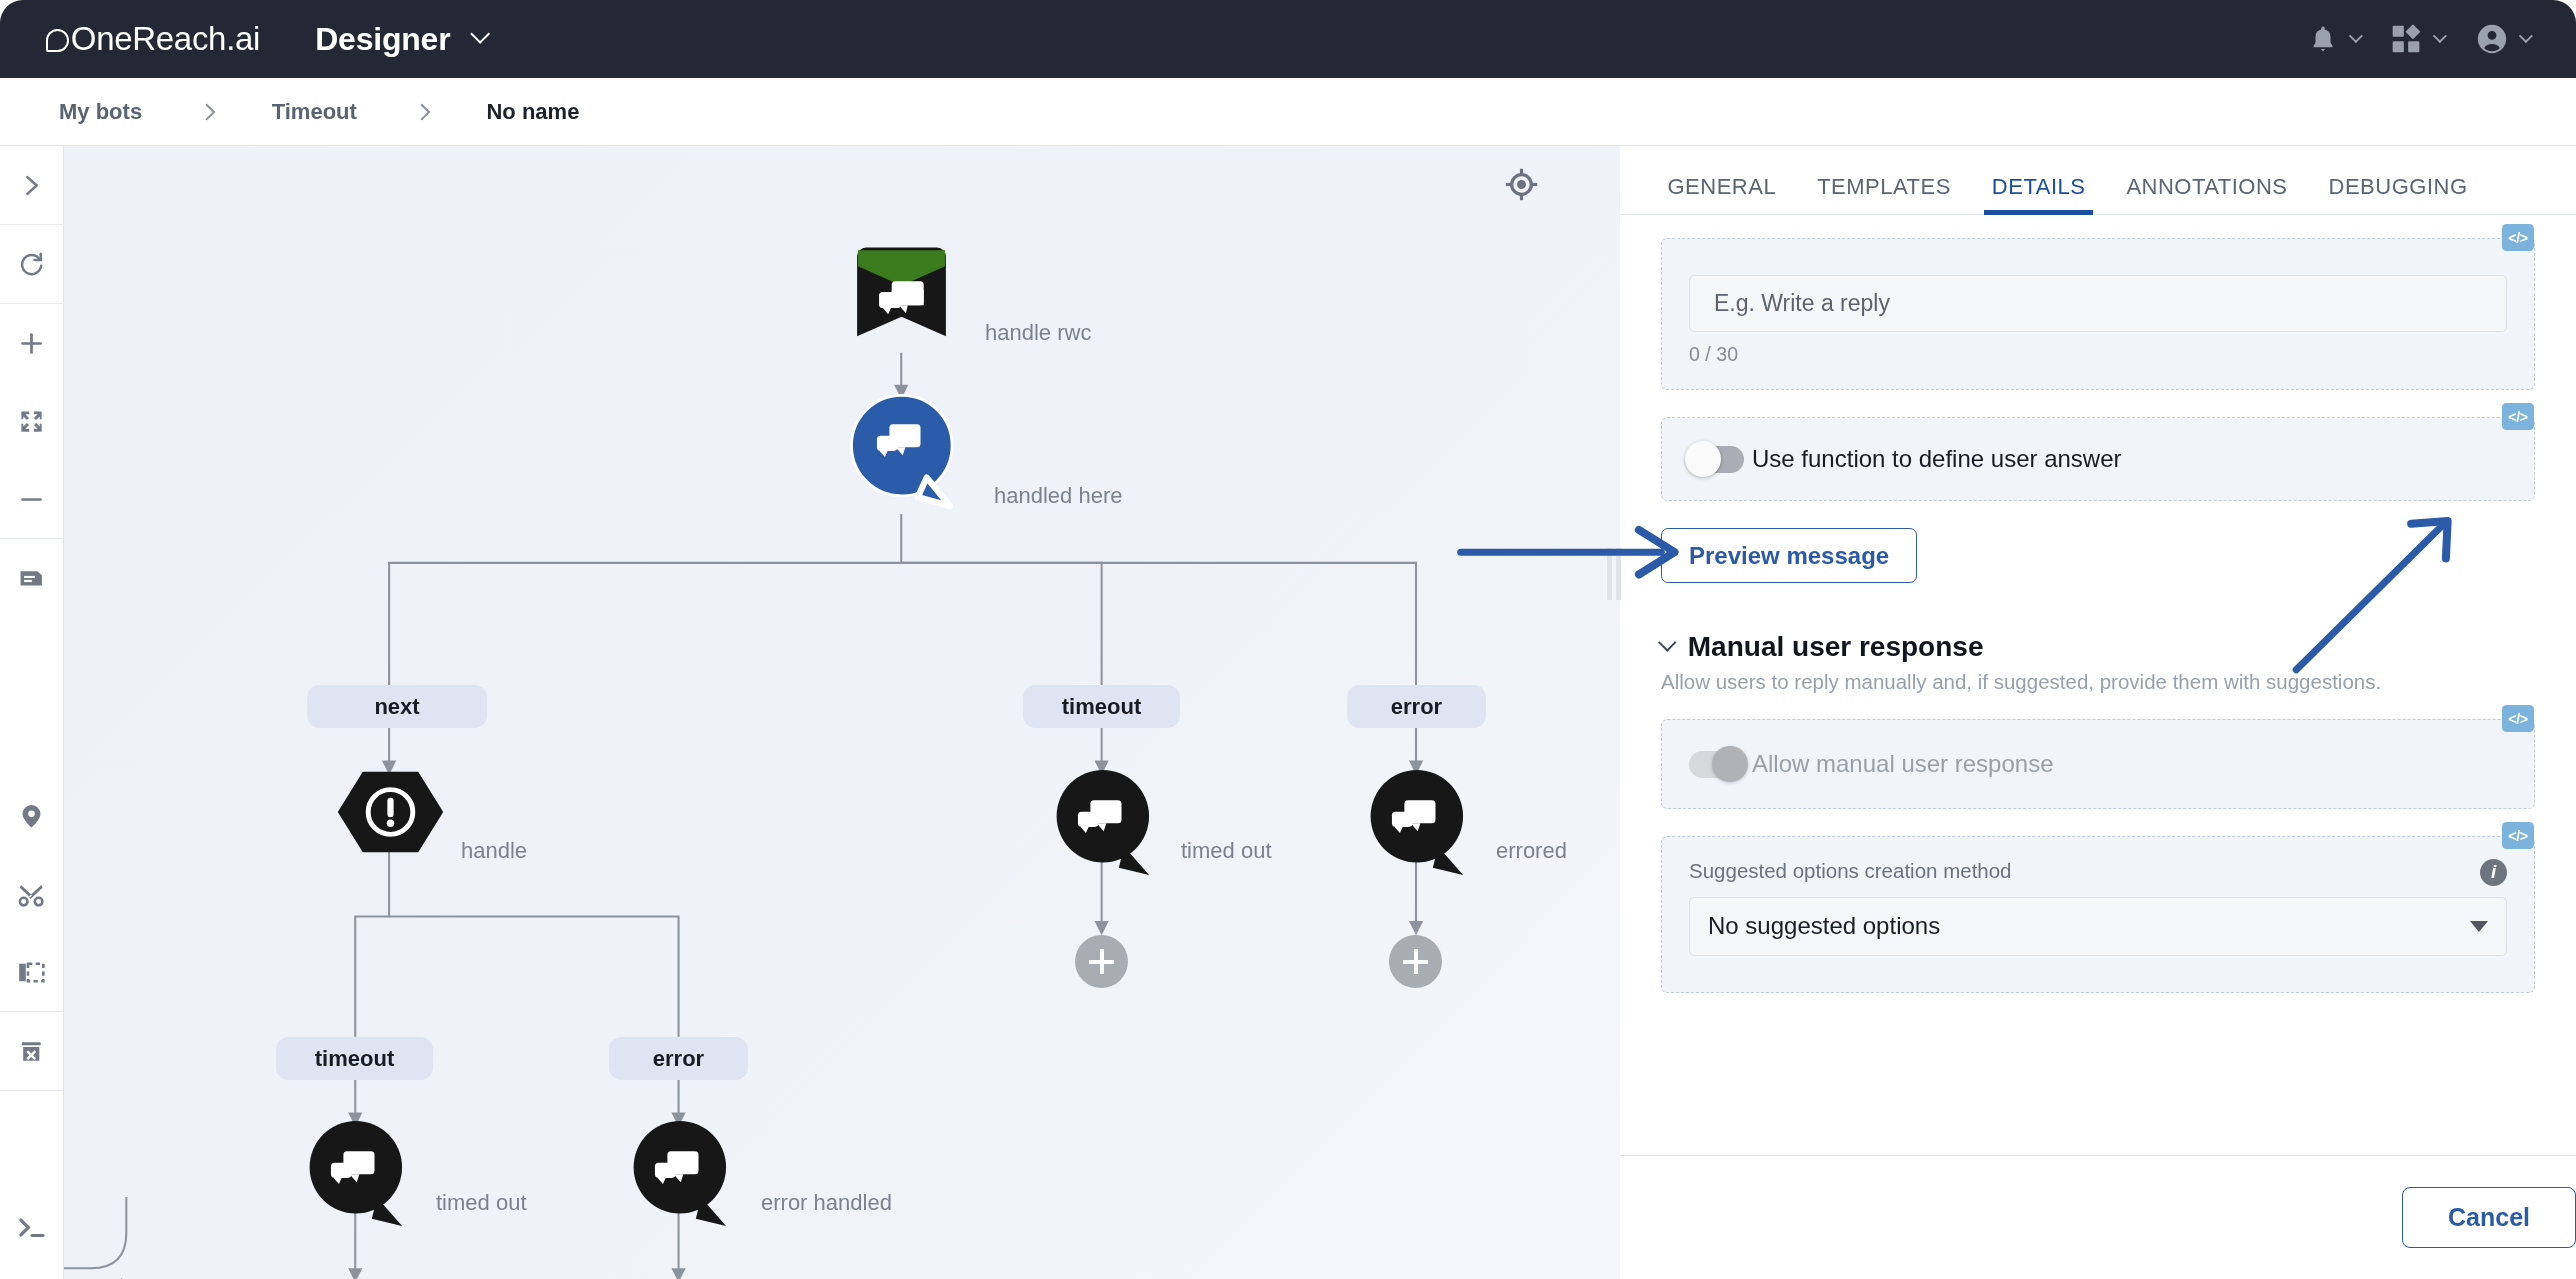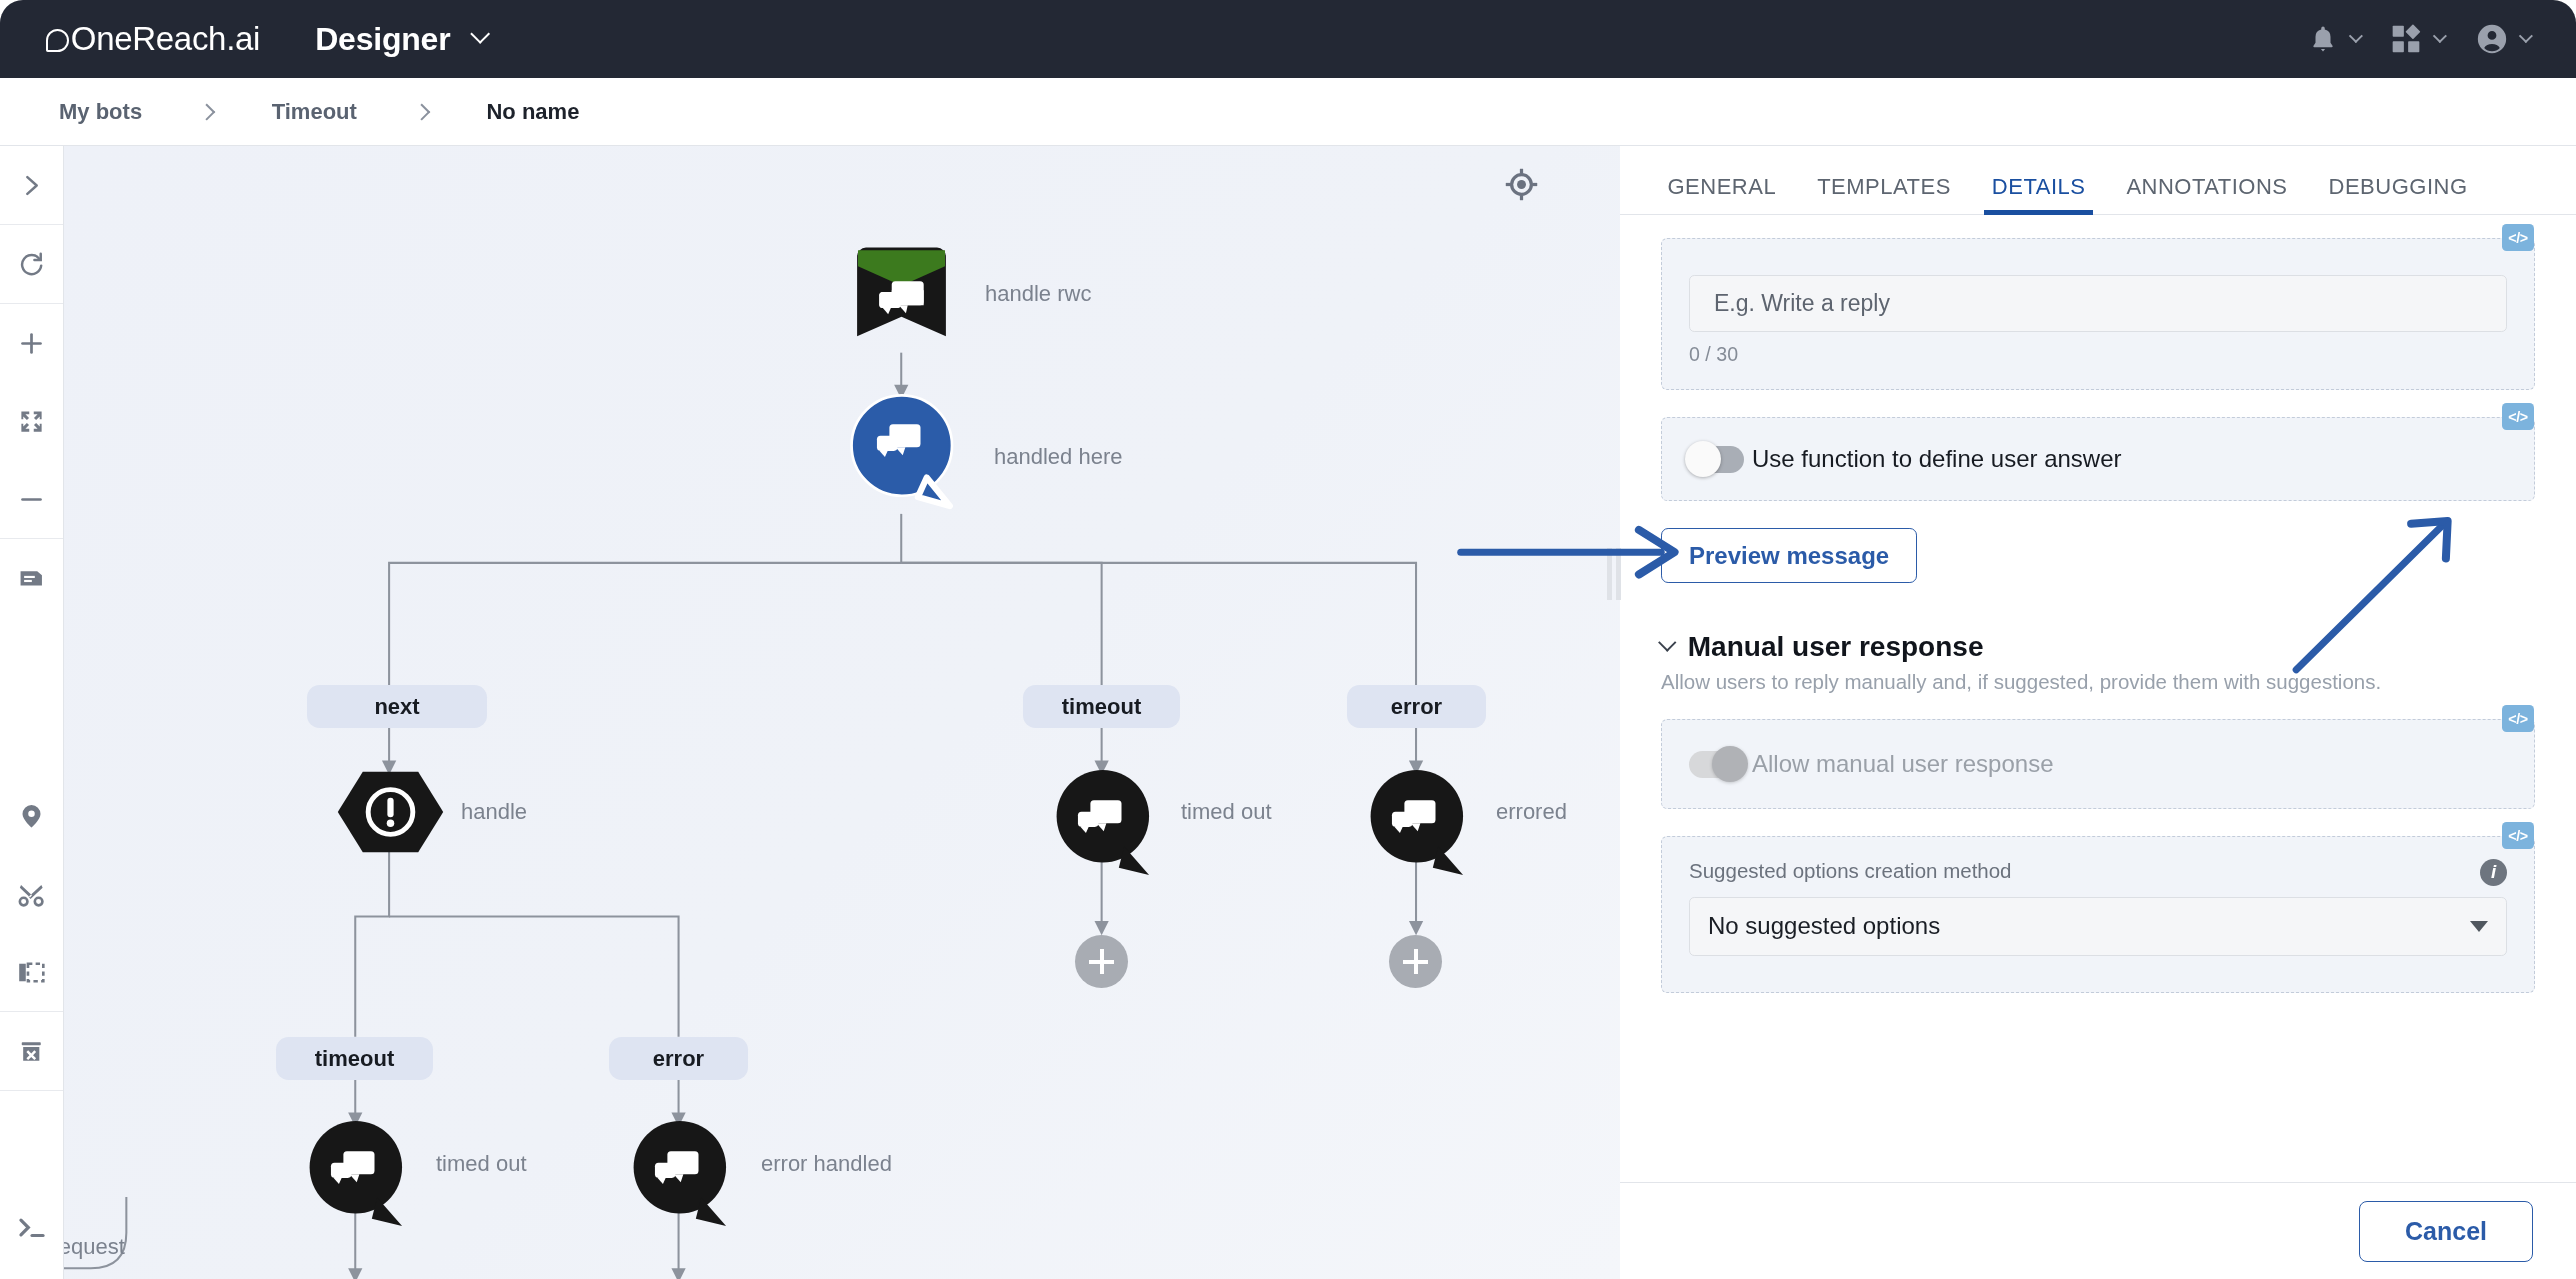--- a/index.html
+++ b/index.html
@@ -109,20 +109,21 @@
     width: 1556px; height: 1133px;
     background: linear-gradient(135deg,#eef1f8 0%,#eff2f8 55%,#f4f6fa 100%);
     overflow: hidden;
   }
   .canvas-target { position: absolute; right: 80px; top: 19.6px; color: #6b7280; }
 
   .node-label {
     position: absolute;
     font-size: 22px; color: #7b828e;
     white-space: nowrap;
+    margin-top: 39px;
   }
   .pill {
     position: absolute;
     background: #dee4f2;
     color: #171b22;
     font-size: 22px; font-weight: 700;
     border-radius: 12.5px;
     display: flex; align-items: center; justify-content: center;
     height: 43px;
   }
@@ -270,24 +271,24 @@
     font-size: 24px; color: #1a1e25;
   }
   .caret-down {
     width: 0; height: 0;
     border-left: 9.8px solid transparent;
     border-right: 9.8px solid transparent;
     border-top: 11.6px solid #50575f;
   }
 
   .panel-foot {
-    height: 97px;
+    height: 124px;
     border-top: 0.9px solid #e2e5ea;
     display: flex; align-items: center; justify-content: flex-end;
-    gap: 23px; padding-right: 43px;
+    gap: 23px; 
     background: #fff;
   }
   .btn-cancel {
     height: 61px; padding: 0 45px;
     border: 1.8px solid #2b5ba8; border-radius: 8px;
     background: #fff; color: #2b5ba8;
     font-size: 25px; font-weight: 700;
     display: flex; align-items: center; justify-content: center;
   }
   .btn-save {

